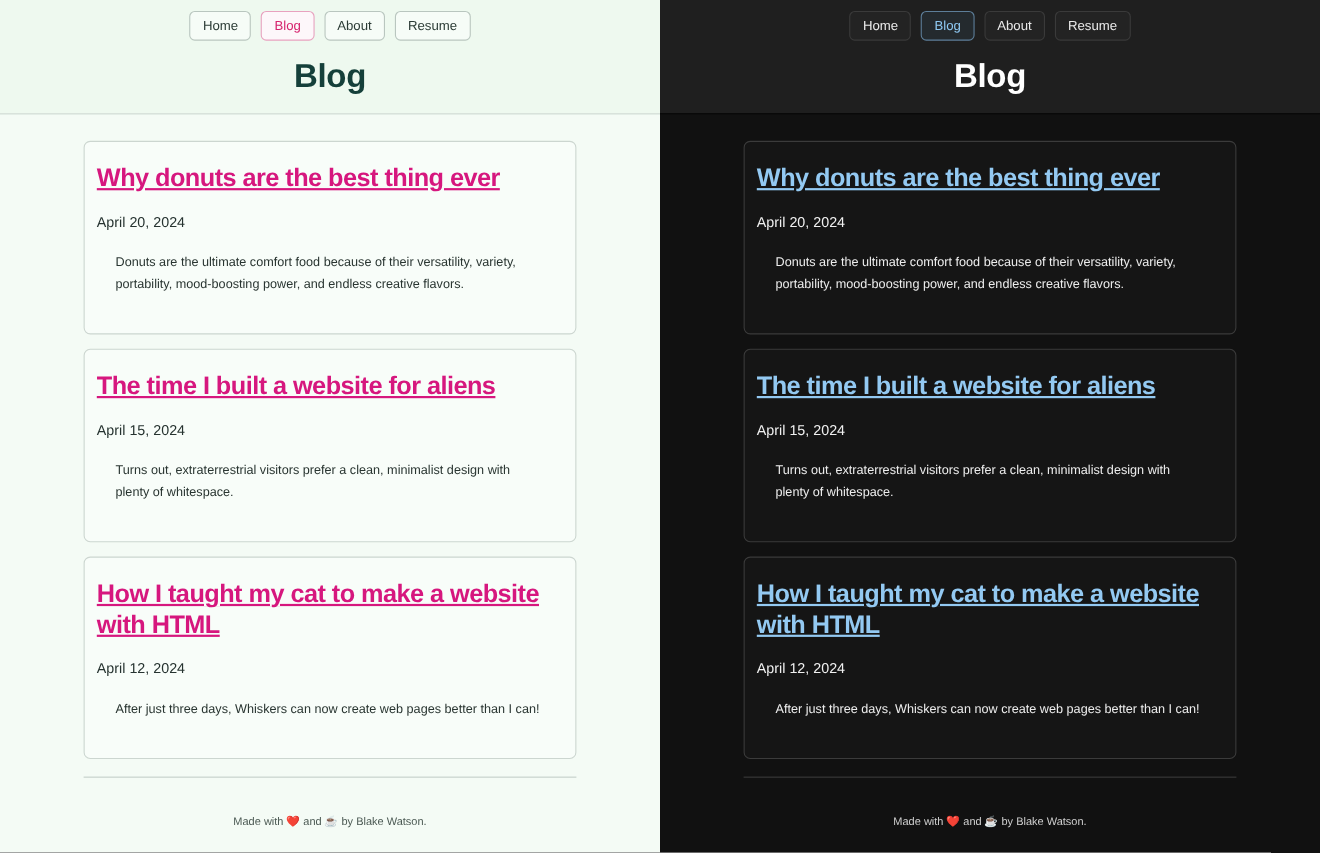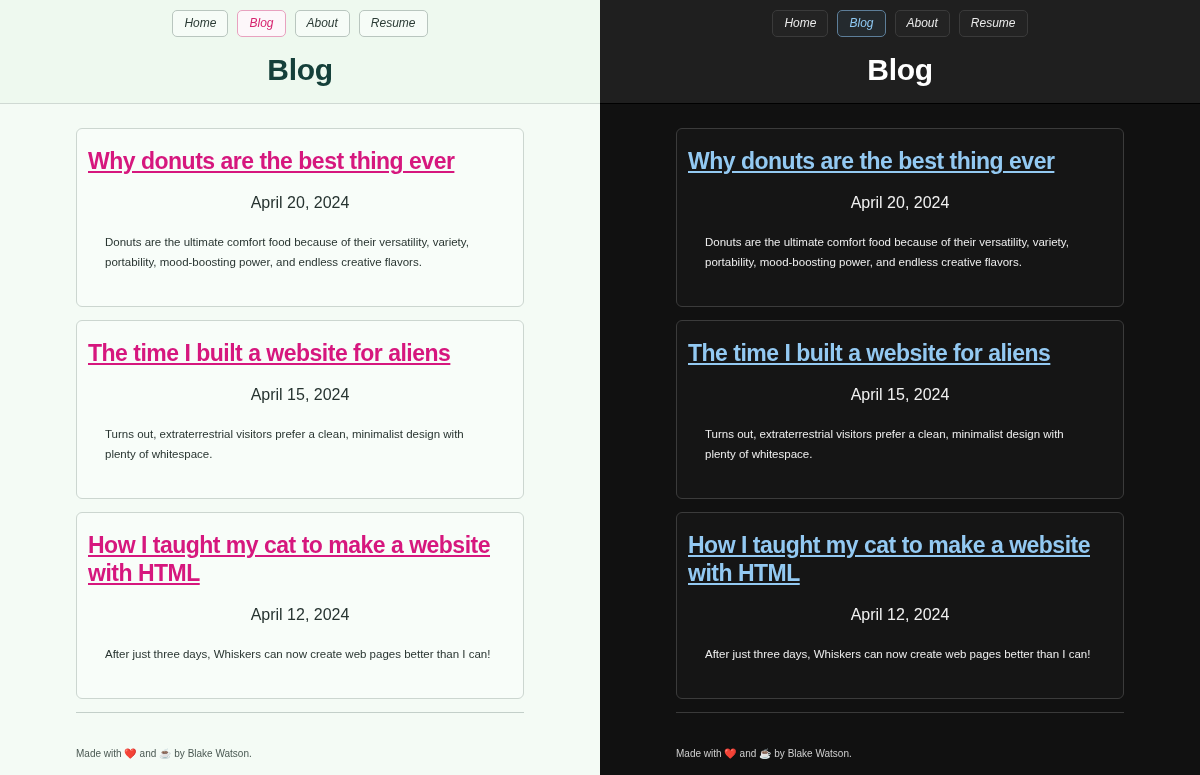--- a/index.html
+++ b/index.html
@@ -94,21 +94,20 @@
     text-align: center;
   }
 
   .nav {
     display: flex;
     justify-content: center;
     gap: 9px;
     margin: 0 0 4px 0;
     padding: 0;
     list-style: none;
-    font-style: italic;
   }
 
   .nav-btn {
     display: inline-block;
     font-size: 12px;
     line-height: 1;
     padding: 6px 11px 7px 11px;
     border-radius: 5px;
     text-decoration: none;
     cursor: pointer;
@@ -149,24 +148,23 @@
     letter-spacing: -0.5px;
     margin: 0 0 20px 0;
     text-decoration: underline;
     text-underline-offset: 2px;
     text-decoration-thickness: 2px;
     display: inline-block;
     cursor: pointer;
   }
 
   .post-date {
-    font-size: 16px;
+    font-size: 13px;
     line-height: 1;
     margin: 0 0 22px 0;
-    text-align: center;
   }
 
   .post-excerpt {
     font-size: 11.5px;
     line-height: 1.72;
     margin: 17px;
   }
 
   .site-footer {
     margin-top: auto;
@@ -174,20 +172,21 @@
   }
 
   .footer-rule {
     height: 1px;
     width: 100%;
     margin: 0 0 36px 0;
   }
 
   .footer-text {
     font-size: 10px;
+    text-align: center;
     line-height: 1;
     margin: 0;
   }
 
   .emoji { font-size: 10px; }
 </style>
 </head>
 <body>
 
 <div class="split">

